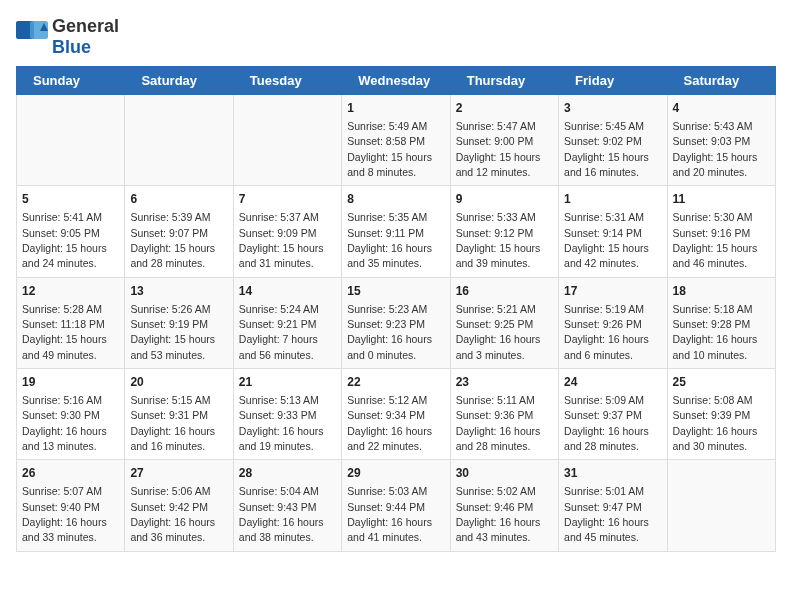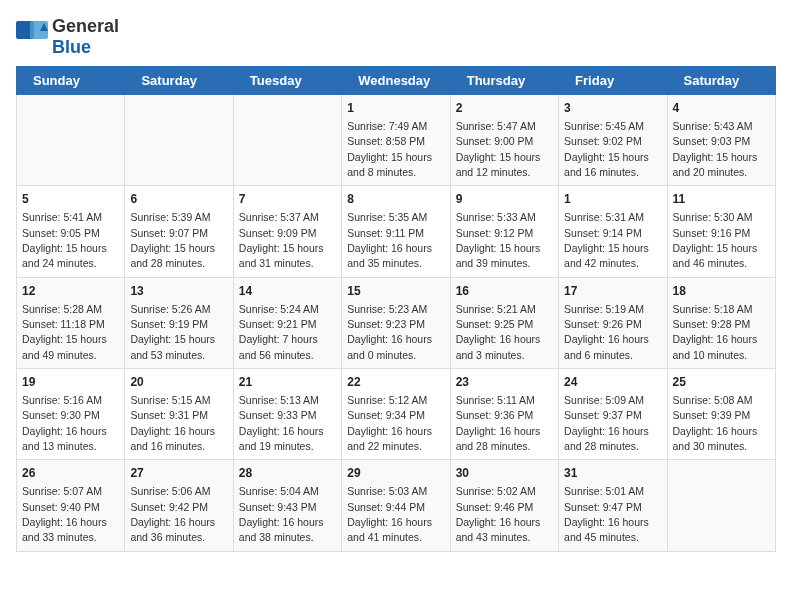--- a/index.html
+++ b/index.html
@@ -105,21 +105,21 @@
         <th>Thursday</th>
         <th>Friday</th>
         <th>Saturday</th>
       </tr>
   </thead>
   <tbody id="calendar-body">
   <tr>
         <td></td>
         <td></td>
         <td></td>
-        <td><span class="day-number">1</span><span class="day-info">Sunrise: 7:49 AM</span><br><span class="day-info">Sunset: 8:58 PM</span><br><span class="day-info">Daylight: 15 hours and 8 minutes.</span></td>
+        <td><span class="day-number">1</span><span class="day-info">Sunrise: 5:49 AM</span><br><span class="day-info">Sunset: 8:58 PM</span><br><span class="day-info">Daylight: 15 hours and 8 minutes.</span></td>
         <td><span class="day-number">2</span><span class="day-info">Sunrise: 5:47 AM</span><br><span class="day-info">Sunset: 9:00 PM</span><br><span class="day-info">Daylight: 15 hours and 12 minutes.</span></td>
         <td><span class="day-number">3</span><span class="day-info">Sunrise: 5:45 AM</span><br><span class="day-info">Sunset: 9:02 PM</span><br><span class="day-info">Daylight: 15 hours and 16 minutes.</span></td>
         <td><span class="day-number">4</span><span class="day-info">Sunrise: 5:43 AM</span><br><span class="day-info">Sunset: 9:03 PM</span><br><span class="day-info">Daylight: 15 hours and 20 minutes.</span></td>
       </tr>
       <tr>
         <td><span class="day-number">5</span><span class="day-info">Sunrise: 5:41 AM</span><br><span class="day-info">Sunset: 9:05 PM</span><br><span class="day-info">Daylight: 15 hours and 24 minutes.</span></td>
         <td><span class="day-number">6</span><span class="day-info">Sunrise: 5:39 AM</span><br><span class="day-info">Sunset: 9:07 PM</span><br><span class="day-info">Daylight: 15 hours and 28 minutes.</span></td>
         <td><span class="day-number">7</span><span class="day-info">Sunrise: 5:37 AM</span><br><span class="day-info">Sunset: 9:09 PM</span><br><span class="day-info">Daylight: 15 hours and 31 minutes.</span></td>
         <td><span class="day-number">8</span><span class="day-info">Sunrise: 5:35 AM</span><br><span class="day-info">Sunset: 9:11 PM</span><br><span class="day-info">Daylight: 16 hours and 35 minutes.</span></td>
         <td><span class="day-number">9</span><span class="day-info">Sunrise: 5:33 AM</span><br><span class="day-info">Sunset: 9:12 PM</span><br><span class="day-info">Daylight: 15 hours and 39 minutes.</span></td>

